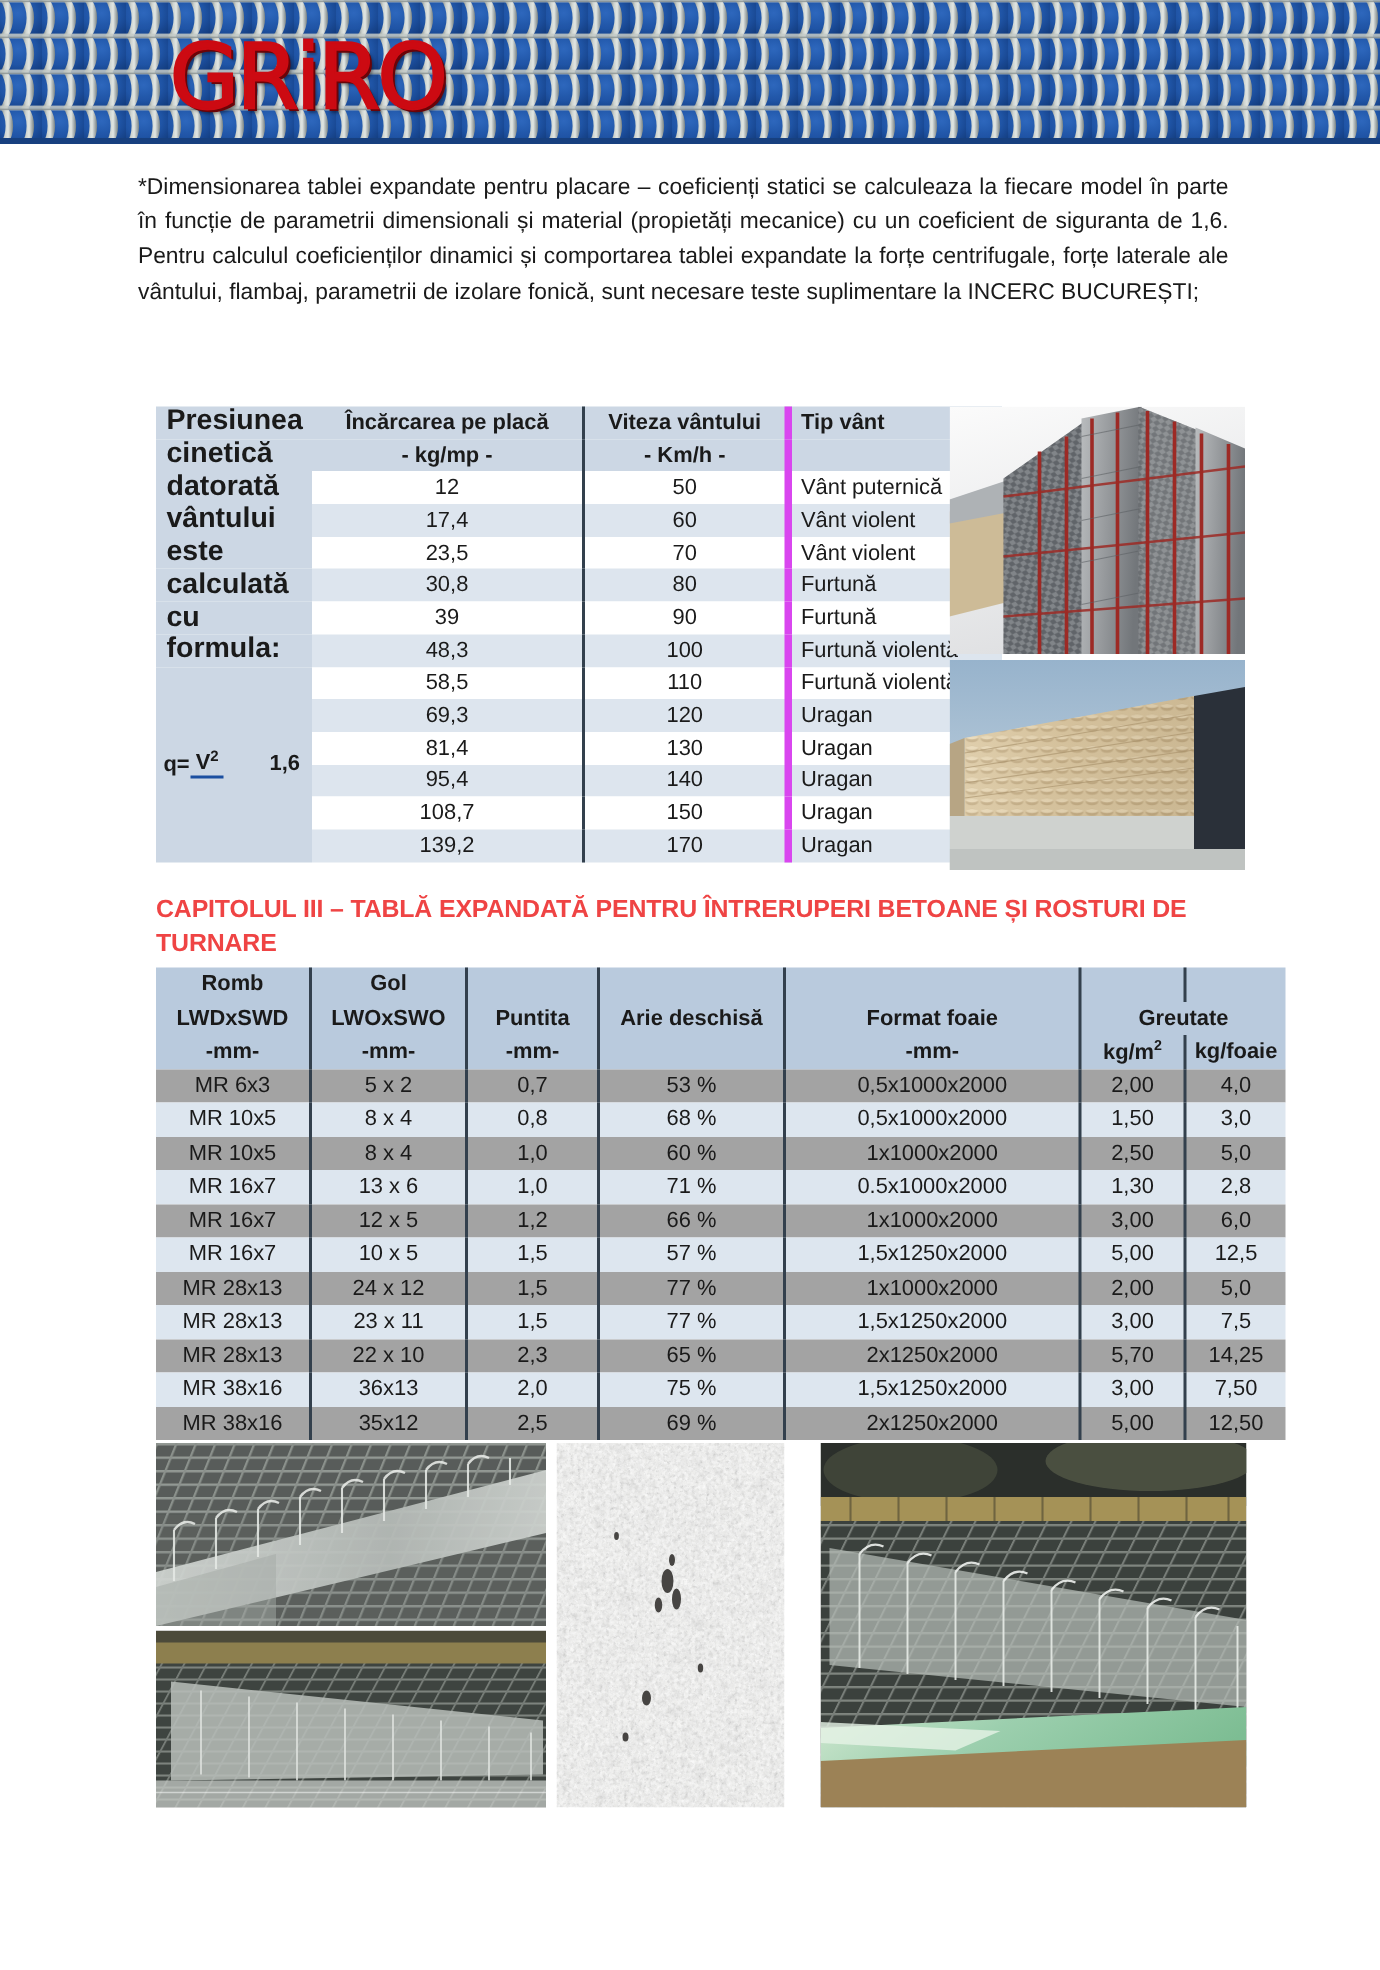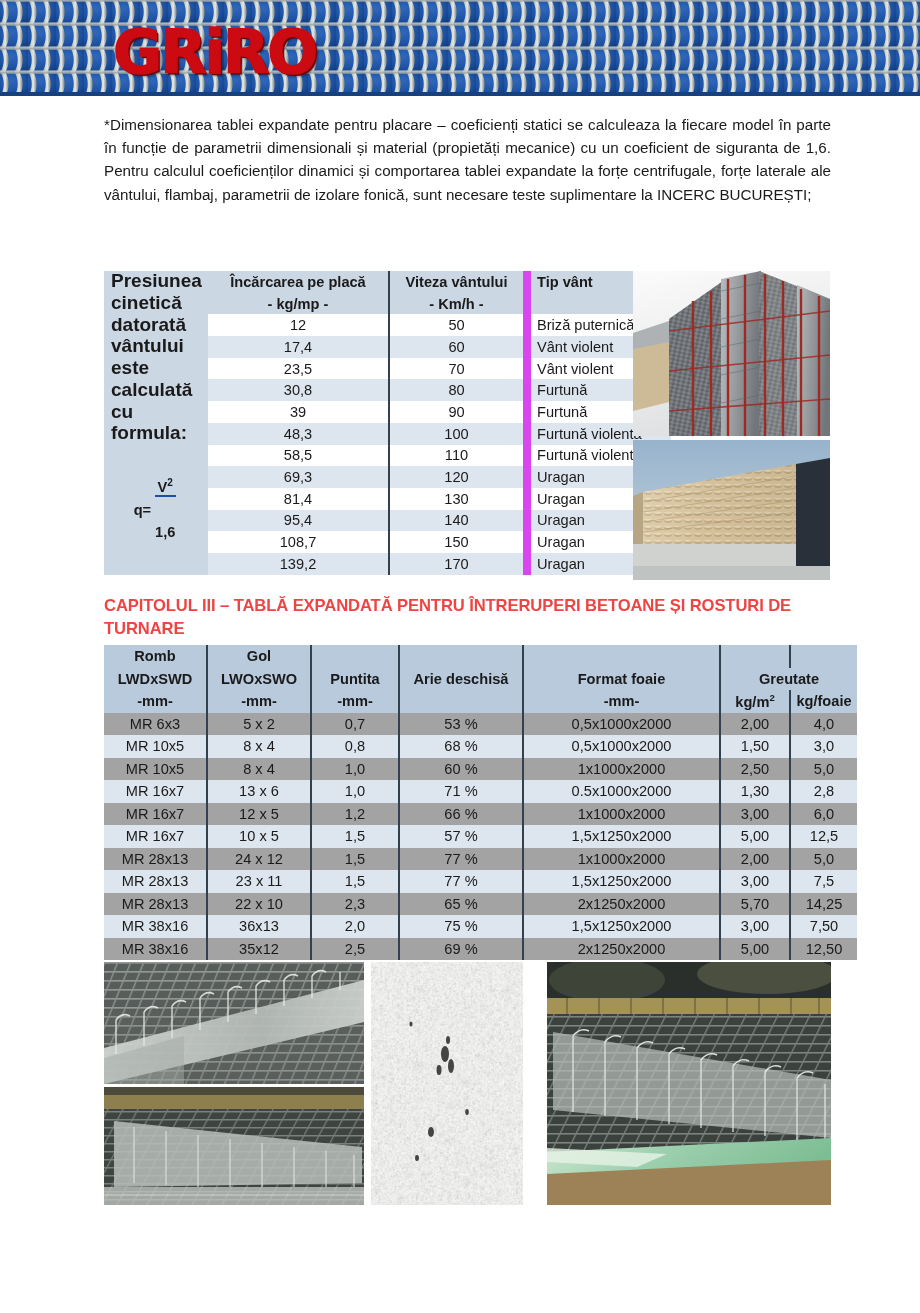--- a/index.html
+++ b/index.html
@@ -30,33 +30,33 @@
   .header-bottom-rule {
     position: absolute;
     left: 0; top: 92px; width: 920px; height: 4px;
     background: #17407f;
   }
 
   .logo {
     position: absolute;
     left: 113px; top: 22px;
     font-family: "DejaVu Sans", sans-serif;
-    font-weight: bold;
+    font-weight: normal;
     font-size: 60px;
     letter-spacing: -2px;
     color: #cc0a12;
     text-shadow: 2px 2px 0 #6b0408, 3px 3px 2px rgba(0,0,0,0.35);
     line-height: 1;
     -webkit-text-stroke: 1.5px #cc0a12;
   }
 
   
   .intro {
     position: absolute;
-    left: 104px; top: 113px;
+    left: 92px; top: 113px;
     width: 727px;
     font-size: 15.2px;
     line-height: 23.2px;
     color: #1a1a1a;
     text-align: justify;
   }
   .intro p { margin: 0; }
   .intro p.nojust { text-align: left; }
 
   
@@ -73,37 +73,37 @@
   table.t1 td {
     font-size: 14.6px;
     color: #1a1a1a;
     height: 21.7px;
     padding: 0 4px;
     vertical-align: middle;
     line-height: 1.1;
   }
   .t1 .c-desc { width: 93px; background: #ccd7e4; font-weight: bold; font-size: 19px; padding-left: 7px; }
   .t1 .c-load { width: 172px; text-align: center; border-right: 2px solid #33404d; }
-  .t1 .c-speed { width: 125px; text-align: center; border-right: 8px solid #d946ef; }
+  .t1 .c-speed { width: 125px; text-align: center; border-right: 5px solid #d946ef; }
   .t1 .c-type { width: 130px; text-align: left; padding-left: 6px; }
   .t1 tr.hdr td { background: #ccd7e4; font-weight: bold; }
   .t1 tr.hdr td.c-desc { font-weight: bold; }
   .t1 tr.alt td.c-load, .t1 tr.alt td.c-speed, .t1 tr.alt td.c-type { background: #dde5ee; }
   .t1 tr.wht td.c-load, .t1 tr.wht td.c-speed, .t1 tr.wht td.c-type { background: #ffffff; }
 
   .formula-cell {
     background: #ccd7e4;
     color: #1b4fa0;
     font-weight: bold;
     font-size: 16px;
     text-align: center;
     vertical-align: middle;
   }
   .formula-inner { display: inline-flex; align-items: center; justify-content: center; gap: 1px; }
-  .frac { display: inline-flex; flex-direction: column; align-items: center; line-height: 1.05; gap: 28px; }
+  .frac { display: inline-flex; flex-direction: row; align-items: center; line-height: 1.05; gap: 28px; }
   .frac .num { border-bottom: 2px solid #1b4fa0; padding: 0 3px; }
   .frac .den { padding: 0 3px; }
   sup.sq { font-size: 10px; vertical-align: super; }
 
   
   .photo-fac1 {
     position: absolute;
     left: 633px; top: 271px;
     width: 197px; height: 165px;
     overflow: hidden;
@@ -216,21 +216,21 @@
         <td class="c-desc">cinetică</td>
         <td class="c-load">- kg/mp -</td>
         <td class="c-speed">- Km/h -</td>
         <td class="c-type"></td>
       </tr>
 
       <tr class="wht">
         <td class="c-desc">datorată</td>
         <td class="c-load">12</td>
         <td class="c-speed">50</td>
-        <td class="c-type">Briză puternică</td>
+        <td class="c-type">Vânt puternică</td>
       </tr>
       <tr class="alt">
         <td class="c-desc">vântului</td>
         <td class="c-load">17,4</td>
         <td class="c-speed">60</td>
         <td class="c-type">Vânt violent</td>
       </tr>
       <tr class="wht">
         <td class="c-desc">este</td>
         <td class="c-load">23,5</td>

